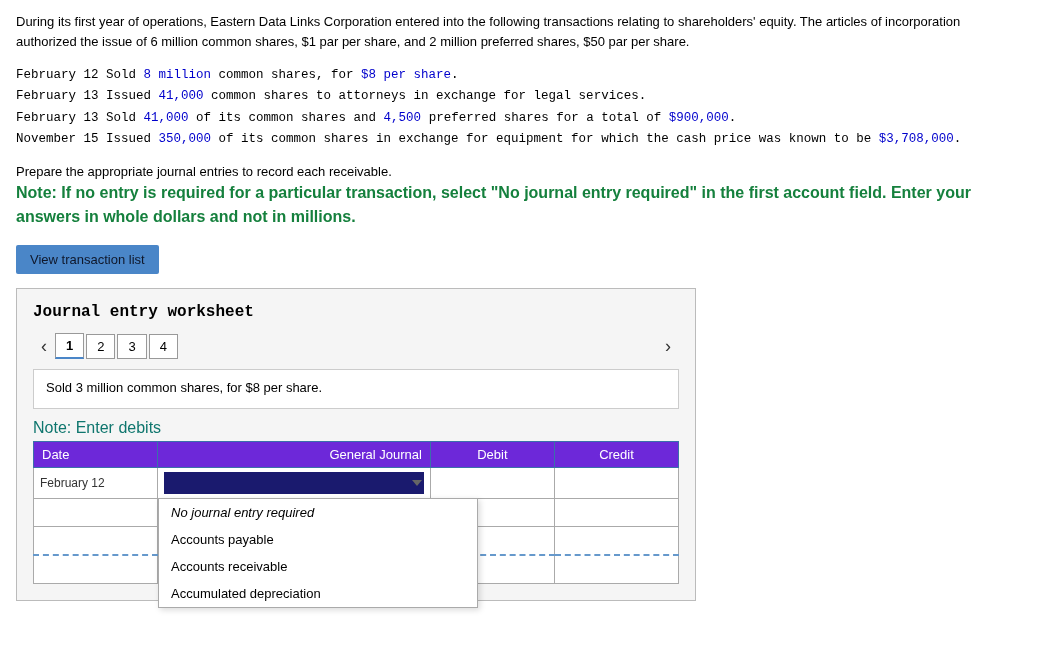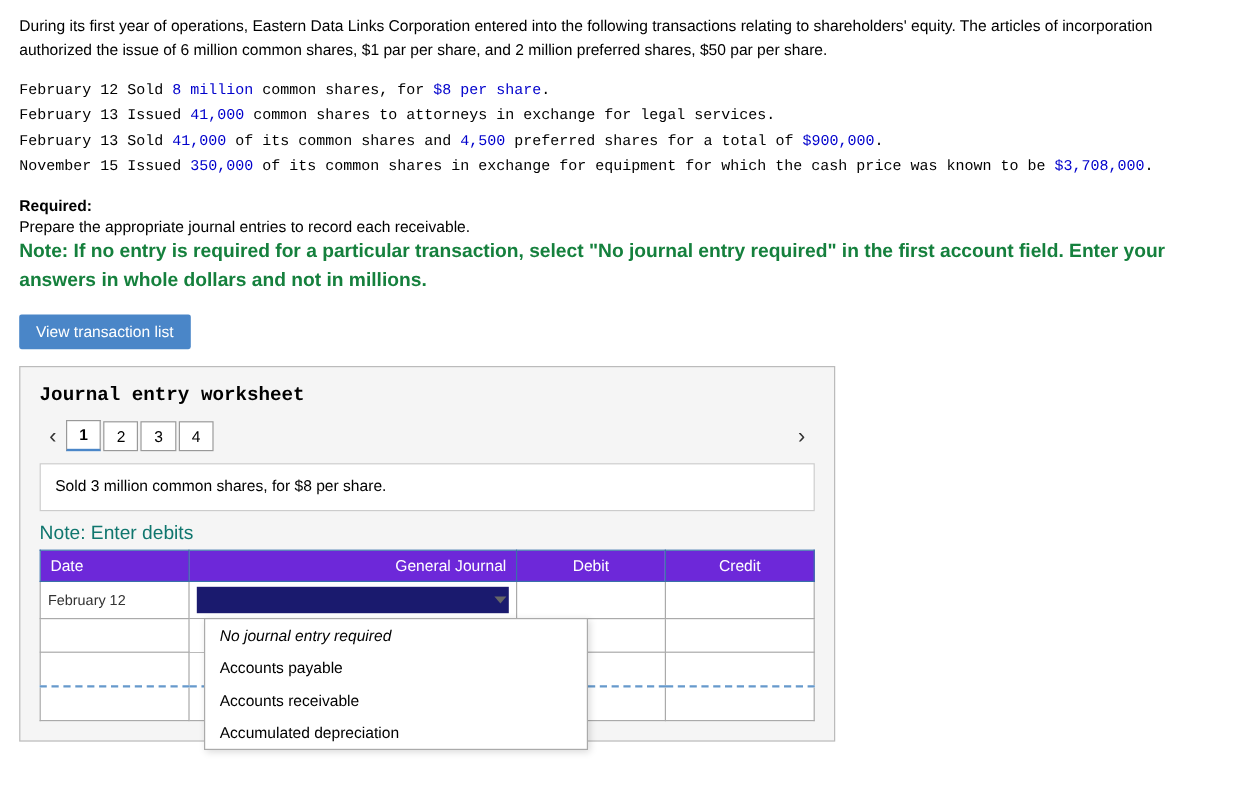--- a/index.html
+++ b/index.html
@@ -44,21 +44,21 @@
     }
     .required-section .req-note {
       color: #15803d;
       font-weight: bold;
       font-size: 16px;
       line-height: 1.5;
       max-width: 960px;
     }
     .btn-view {
       background-color: #4a86c8;
-      color: #ffffff;
+      color: #0f172a;
       border: none;
       padding: 7px 14px;
       font-size: 13px;
       cursor: pointer;
       margin-bottom: 14px;
       border-radius: 2px;
     }
     .worksheet-container {
       border: 1px solid #bbb;
       background: #f5f5f5;
@@ -168,21 +168,21 @@
       height: 0;
       border-left: 5px solid transparent;
       border-right: 5px solid transparent;
       border-top: 6px solid #666;
       pointer-events: none;
     }
     
     .dropdown-overlay {
       position: absolute;
       top: 100%;
-      left: 12px;
+      left: 0;
       background: #fff;
       border: 1px solid #aaa;
       z-index: 100;
       width: 320px;
       box-shadow: 2px 2px 6px rgba(0,0,0,0.15);
     }
     .dropdown-overlay .dd-item {
       padding: 6px 12px;
       font-size: 13px;
       cursor: pointer;
@@ -231,21 +231,20 @@
     <span> Sold <span class="highlight">41,000</span> of its common shares and <span class="highlight">4,500</span> preferred shares for a total of <span class="highlight">$900,000</span>.</span>
   </div>
   <div>
     <span class="date">November 15</span>
     <span> Issued <span class="highlight">350,000</span> of its common shares in exchange for equipment for which the cash price was known to be <span class="highlight">$3,708,000</span>.</span>
   </div>
 </div>
 
 
 <div class="required-section">
-  <div class="req-label">Required:</div>
   <div class="req-sub">Prepare the appropriate journal entries to record each receivable.</div>
   <div class="req-note">Note: If no entry is required for a particular transaction, select "No journal entry required" in the first account field. Enter your answers in whole dollars and not in millions.</div>
 </div>
 
 
 <button class="btn-view">View transaction list</button>
 
 
 <div class="worksheet-container">
   <div class="worksheet-title">Journal entry worksheet</div>

